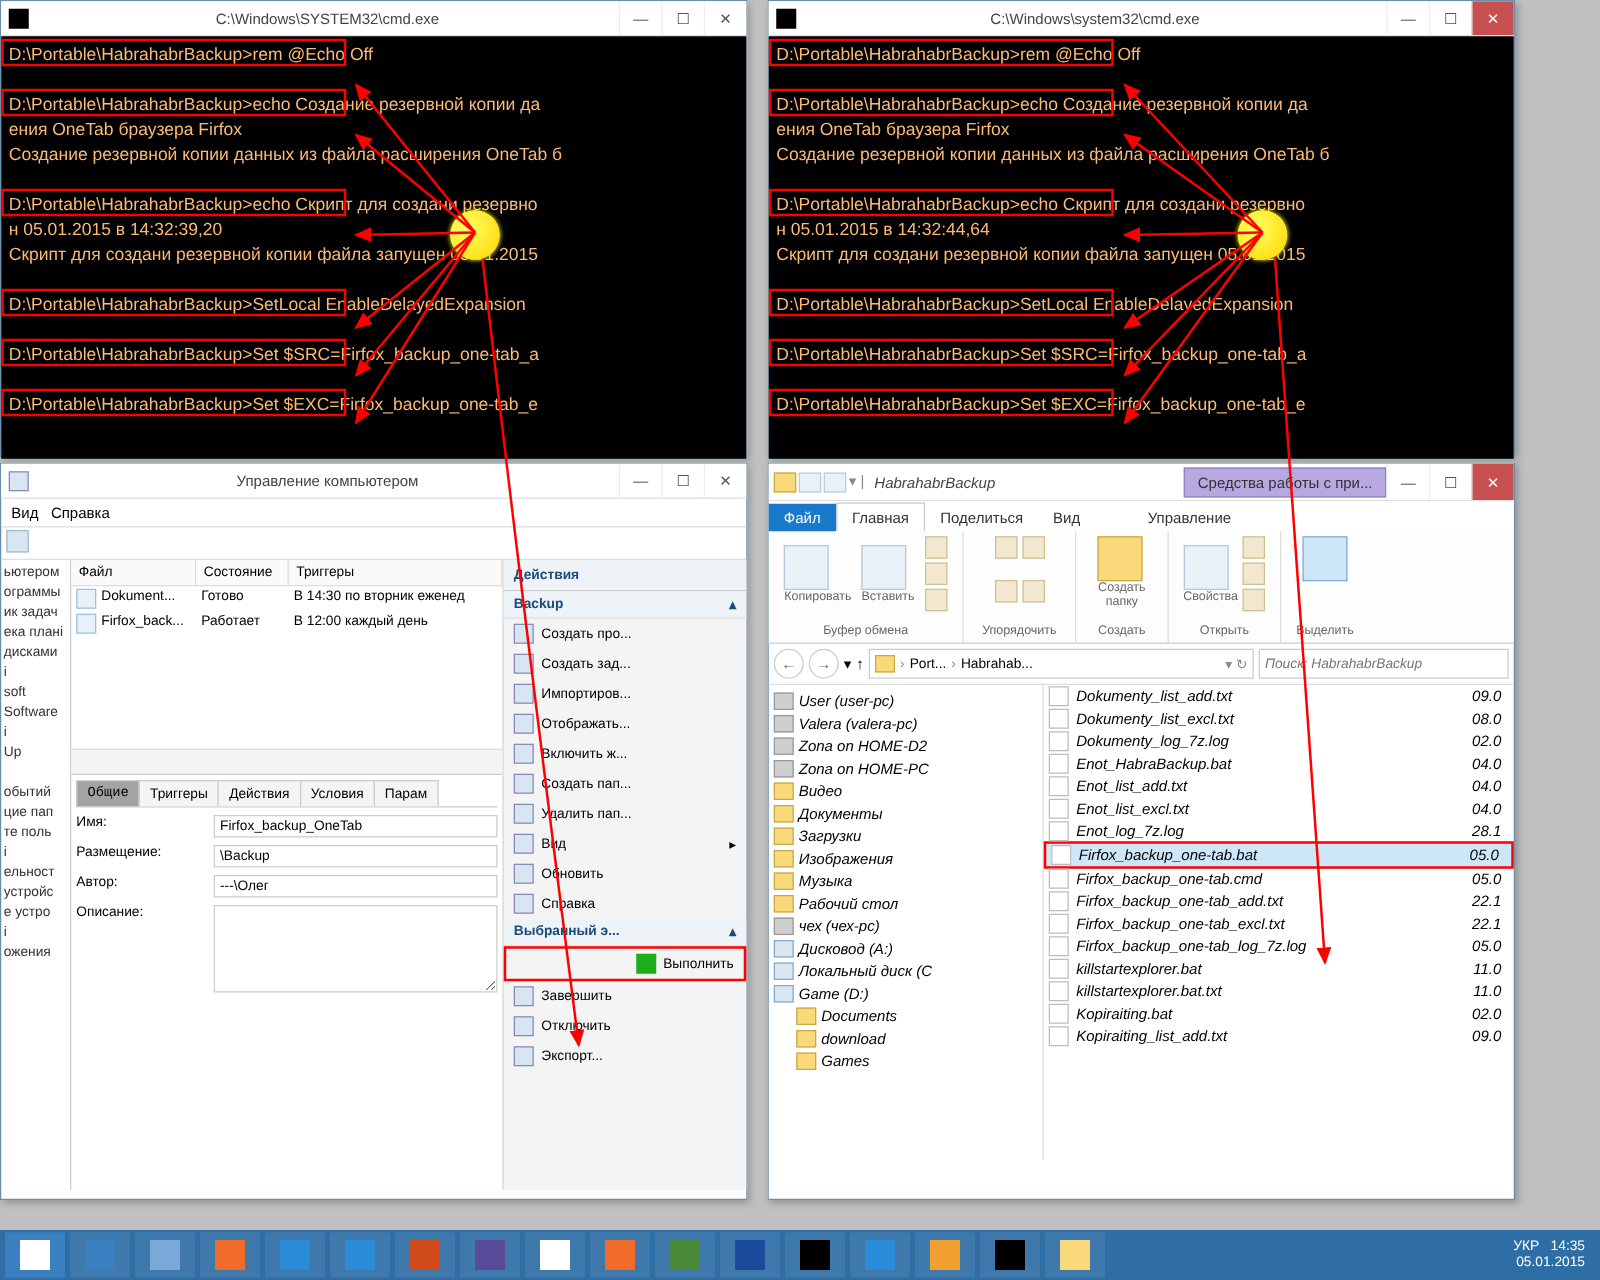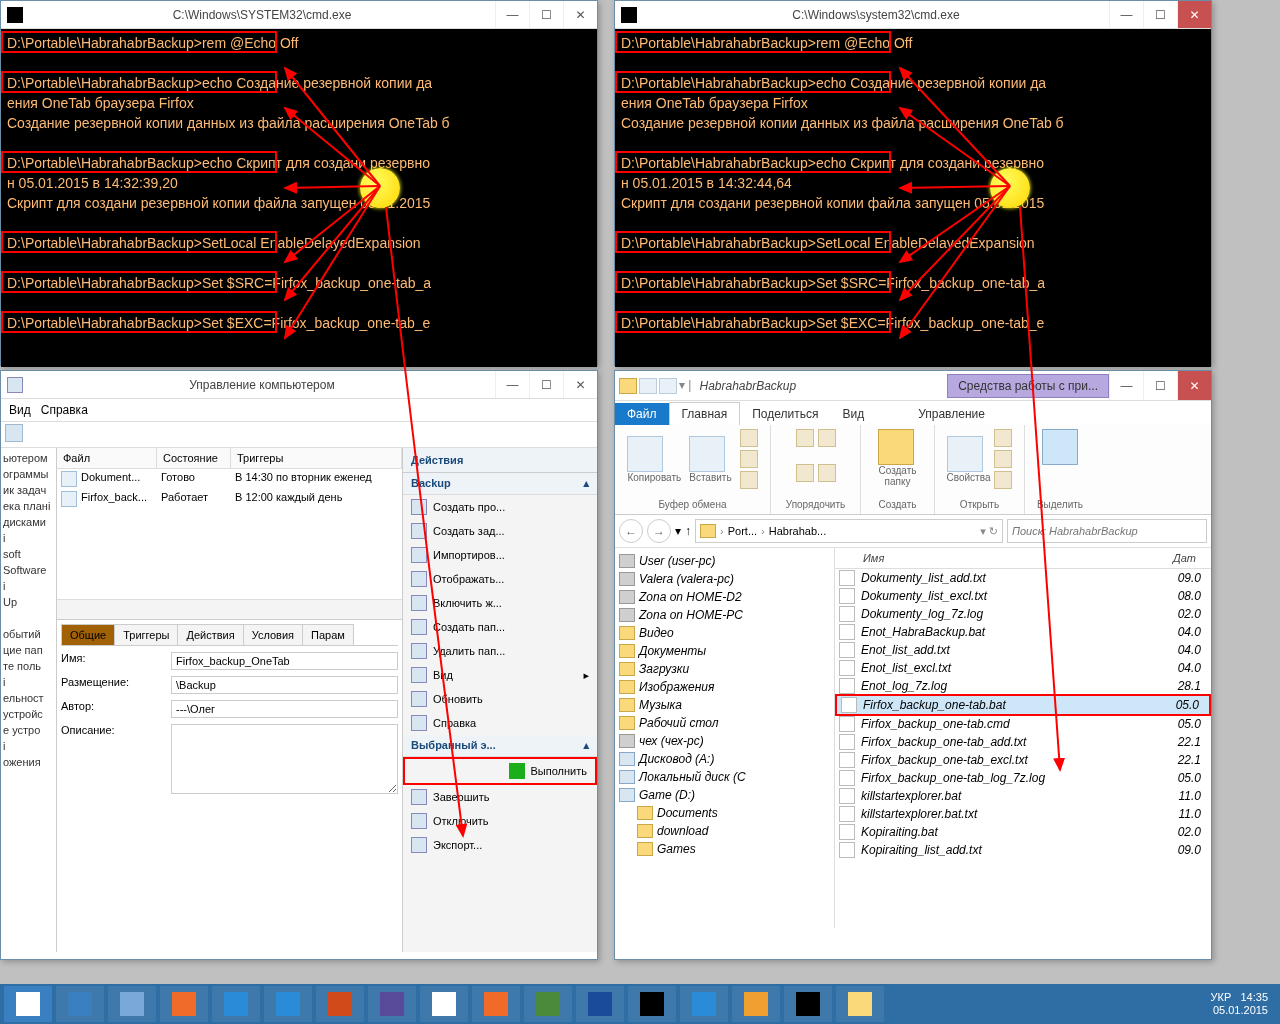--- a/index.html
+++ b/index.html
@@ -25,21 +25,21 @@
   .mgmt .tree div { white-space:nowrap; margin-bottom:4px; }
   .mgmt .tasks { width:346px; border-right:1px solid #ccc; display:flex; flex-direction:column; }
   .tasks .listhdr { display:flex; background:#fafafa; border-bottom:1px solid #ddd; font-size:11px; }
   .tasks .listhdr div { padding:4px 6px; border-right:1px solid #ddd; }
   .tasks .listbody { height:130px; overflow:hidden; }
   .taskrow { display:flex; font-size:11px; padding:2px 4px; }
   .taskrow .ico { width:16px; height:16px; background:#e8f0f8; border:1px solid #a0c0e0; margin-right:4px; }
   .tasks .props { border-top:1px solid #ccc; flex:1; padding:4px; }
   .tabs { display:flex; border-bottom:1px solid #ccc; font-size:11px; }
   .tabs .tab { padding:4px 8px; border:1px solid #ccc; border-bottom:none; background:#f4f4f4; margin-right:-1px; }
-  .tabs .tab.active { background:#a16207; }
+  .tabs .tab.active { background:#a3a3a3;font-family:Liberation Mono, monospace; }
   .proplabel { display:flex; margin:6px 0; font-size:11px; }
   .proplabel .k { width:110px; }
   .proplabel input, .proplabel .v { flex:1; border:1px solid #ccc; padding:2px 4px; background:#fff; font-size:11px; }
   .proplabel textarea { flex:1; height:70px; border:1px solid #ccc; }
   .actions { flex:1; background:#f4f4f4; font-size:11px; }
   .acthdr { background:#eef3f8; padding:6px 8px; border-bottom:1px solid #ccc; font-weight:bold; color:#1a4a7a; }
   .actgroup { padding:4px 8px; background:#eef3f8; font-weight:bold; color:#1a4a7a; border-bottom:1px solid #ddd; display:flex; justify-content:space-between; }
   .actitem { display:flex; align-items:center; padding:4px 8px; gap:6px; }
   .actitem .aico { width:16px; height:16px; background:#d8e6f2; border:1px solid #88b; }
   .actitem.run { border:2px solid #ff0000;justify-content:flex-end; }
@@ -432,25 +432,20 @@
         <div class="node sub">
           <div class="nico "></div>
           <span>download</span>
         </div>
         <div class="node sub">
           <div class="nico "></div>
           <span>Games</span>
         </div>
       </div>
     <div class="filelist">
-      <div class="flhdr">
-        <div style="width:22px"></div>
-        <div style="flex:1">Имя</div>
-        <div style="width:44px">Дат</div>
-      </div>
       <div id="fileRows">
           <div class="filerow">
             <div class="fico"></div>
             <div class="fname">Dokumenty_list_add.txt</div>
             <div class="fdate">09.0</div>
           </div>
           <div class="filerow">
             <div class="fico"></div>
             <div class="fname">Dokumenty_list_excl.txt</div>
             <div class="fdate">08.0</div>

